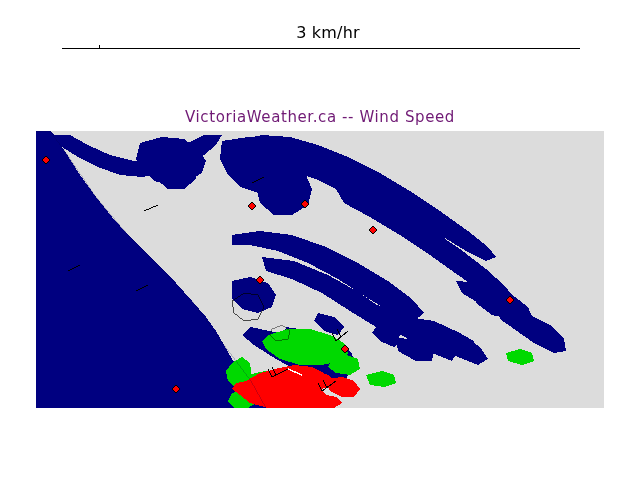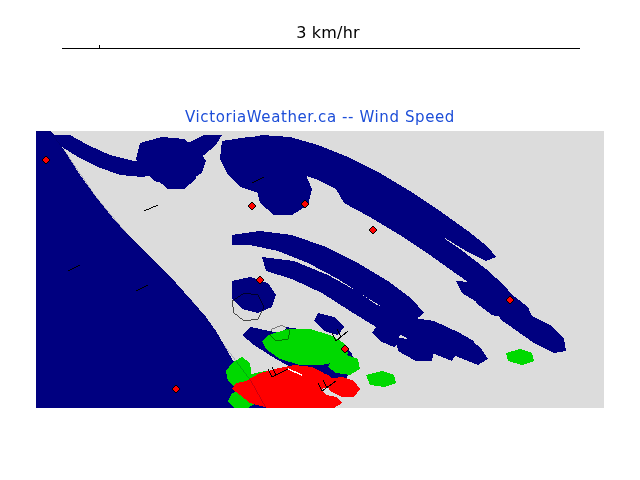--- a/index.html
+++ b/index.html
@@ -50,21 +50,21 @@
     background: #000000;
   }
 
   
   #map-title {
     position: absolute;
     left: 0; top: 108px;
     width: 640px;
     text-align: center;
     font-size: 15px;
-    color: #1d4ed8;
+    color: #701a75;
     letter-spacing: 0.6px;
   }
 
   
   #map-panel {
     position: absolute;
     left: 36px; top: 131px;
     width: 568px; height: 277px;
     background: #dcdcdc; 
     overflow: hidden;

